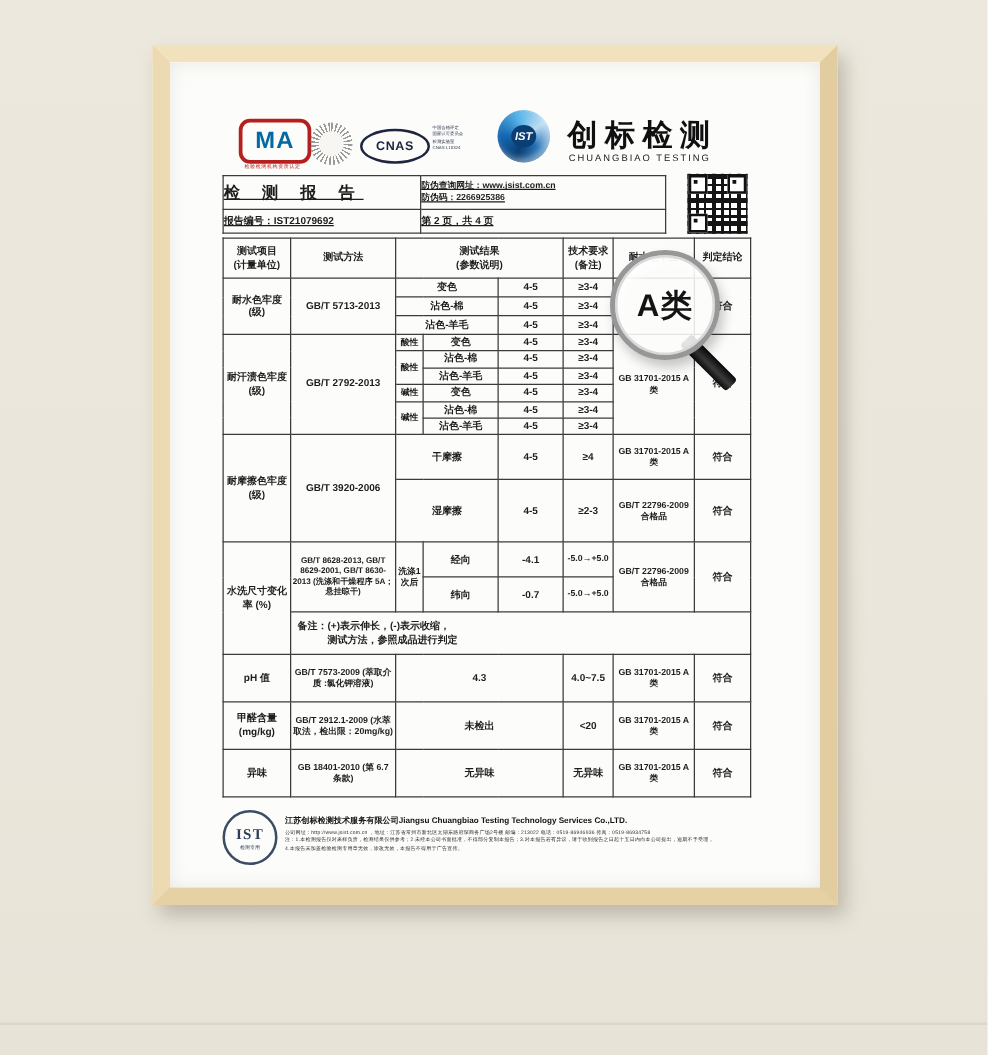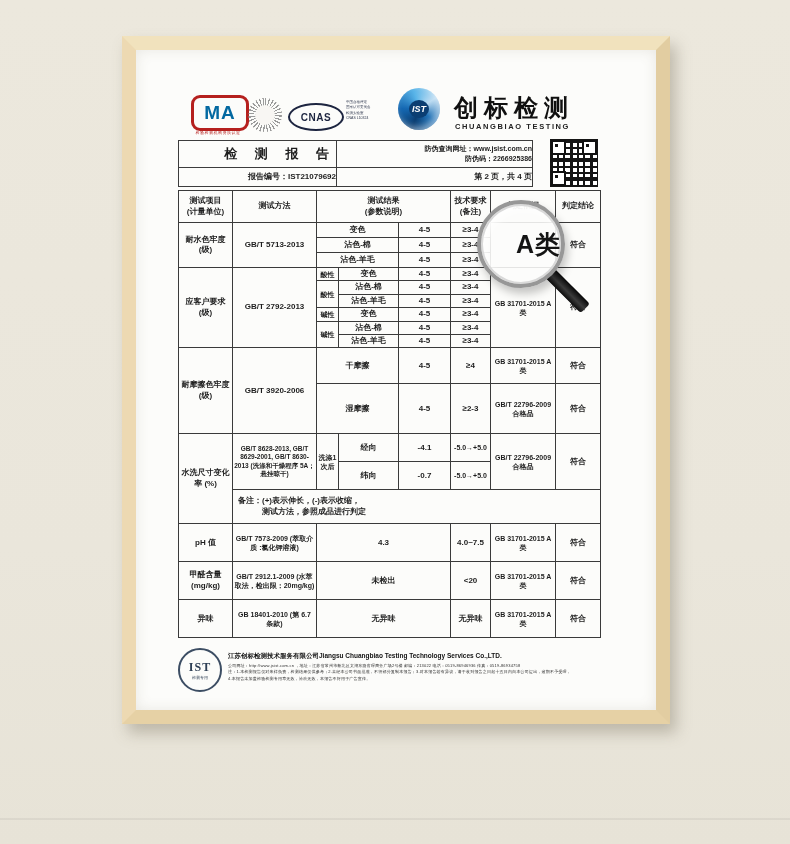--- a/index.html
+++ b/index.html
@@ -31,47 +31,47 @@
   .cnas{left:152px;top:53px;width:52px;height:24px;border:2.5px solid #1d2540;border-radius:50%;
         display:flex;align-items:center;justify-content:center;}
   .cnas span{color:#1d2540;font-weight:900;font-size:10px;letter-spacing:.5px;}
   .cnas-side{left:210px;top:50px;width:44px;font-size:3.5px;line-height:1.5;color:#30394f;}
   .istlogo{left:262px;top:38px;width:42px;height:42px;border-radius:50%;
     background:conic-gradient(from 200deg,#0b3e72,#1568b2,#58b4e8,#bcdcf2,#1e6fb4,#0b3e72);
     display:flex;align-items:center;justify-content:center;box-shadow:inset -3px -3px 6px rgba(255,255,255,.45);}
   .istlogo span{background:#0b3e72;color:#fff;font-weight:bold;font-size:9px;font-style:italic;
     border-radius:50%;padding:4px 3px;}
   .brandname{left:318px;top:42px;width:190px;font-size:24px;font-weight:900;letter-spacing:6px;color:#101010;}
-  .brand-en{left:319px;top:72px;width:190px;font-size:7.5px;font-weight:bold;letter-spacing:1.6px;color:#222;}
+  .brand-en{left:319px;top:72px;width:190px;font-size:7.5px;font-weight:normal;letter-spacing:1.6px;color:#222;}
   
   table{border-collapse:collapse;table-layout:fixed;}
   .info{left:42px;top:90px;width:354px;}
-  .info td{border:1.4px solid #3c3c3c;text-align:right;vertical-align:middle;padding:0;}
+  .info td{border:1.4px solid #3c3c3c;text-align:left;vertical-align:middle;padding:0;text-decoration:underline;}
   .rpt-title{font-size:13px;font-weight:900;letter-spacing:7px;}
   .small-b{font-size:7px;font-weight:bold;line-height:1.4;}
   .qr{left:414px;top:89px;width:48px;height:48px;background:#fff;
     background-image:
       repeating-linear-gradient(90deg,#151515 0 3px,transparent 3px 7px,#151515 7px 9px,transparent 9px 13px,#151515 13px 15px,transparent 15px 20px),
       repeating-linear-gradient(0deg,#151515 0 2px,transparent 2px 6px,#151515 6px 10px,transparent 10px 13px,#151515 13px 15px,transparent 15px 19px);
   }
   .qr-f{position:absolute;width:11px;height:11px;border:2px solid #111;background:#fff;}
   .qr-f div{position:absolute;left:2px;top:2px;width:3px;height:3px;background:#111;}
   
   .main{left:42px;top:140px;width:422px;font-size:8px;font-weight:bold;}
   .main td{border:1px solid #3a3a3a;text-align:center;vertical-align:middle;
     padding:1px;line-height:1.3;color:#1d1d1d;overflow:hidden;}
   .main{border:1.6px solid #333;}
   .sm{font-size:7px;}
   .xs{font-size:6.5px;}
   .left{text-align:left !important;padding-left:5px !important;}
   
-  .mag{left:341px;top:150px;width:80px;height:80px;border-radius:50%;
+  .mag{left:352px;top:150px;width:80px;height:80px;border-radius:50%;
     border:4px solid #979797;background:rgba(252,252,250,.88);z-index:5;
     box-shadow:3px 6px 9px rgba(0,0,0,.22), inset 0 0 0 2px #d9d9d9, inset 4px 6px 10px rgba(255,255,255,.8);
-    display:flex;align-items:center;justify-content:flex-end;}
+    display:flex;align-items:center;justify-content:center;}
   .mag span{font-size:25px;font-weight:bold;color:#141414;letter-spacing:1px;}
   .mag-handle{left:409px;top:221px;width:13px;height:52px;z-index:4;
     background:linear-gradient(90deg,#0c0c0c,#3b3b3b 45%,#080808);
     border-radius:3px;transform:rotate(-45deg);transform-origin:6px 4px;}
   
   .fseal{left:42px;top:598px;width:40px;height:40px;border-radius:50%;border:2px solid #3c4d63;
     display:flex;align-items:center;justify-content:center;flex-direction:column;}
   .fseal b{font-size:12px;letter-spacing:1px;color:#2e3f55;font-family:"Liberation Serif","DejaVu Serif",serif;}
   .fseal i{font-size:4px;color:#2e3f55;font-style:normal;}
   .ftext{left:92px;top:602px;width:378px;}
@@ -164,21 +164,21 @@
             </td>
         <td>测试方法</td>
         <td colspan="3">
               <div>测试结果</div>
               <div>(参数说明)</div>
             </td>
         <td>
               <div>技术要求</div>
               <div>(备注)</div>
             </td>
-        <td>判定依据</td>
+        <td>耐水色牢度</td>
         <td>判定结论</td>
       </tr>
 
       <tr style="height:15px">
         <td rowspan="3">耐水色牢度(级)</td>
         <td rowspan="3">GB/T 5713-2013</td>
         <td colspan="2">变色</td>
         <td>4-5</td>
         <td>≥3-4</td>
         <td rowspan="3"></td>
@@ -189,21 +189,21 @@
         <td>4-5</td>
         <td>≥3-4</td>
       </tr>
       <tr style="height:15px">
         <td colspan="2">沾色-羊毛</td>
         <td>4-5</td>
         <td>≥3-4</td>
       </tr>
 
       <tr style="height:13px">
-        <td rowspan="6">应客户要求 (级)</td>
+        <td rowspan="6">耐汗渍色牢度 (级)</td>
         <td rowspan="6">GB/T 2792-2013</td>
         <td class="sm">酸性</td>
         <td>变色</td>
         <td>4-5</td>
         <td>≥3-4</td>
         <td rowspan="6" class="sm">GB 31701-2015 A 类</td>
         <td rowspan="6">符合</td>
       </tr>
       <tr style="height:13px">
         <td rowspan="2" class="sm">酸性</td>

